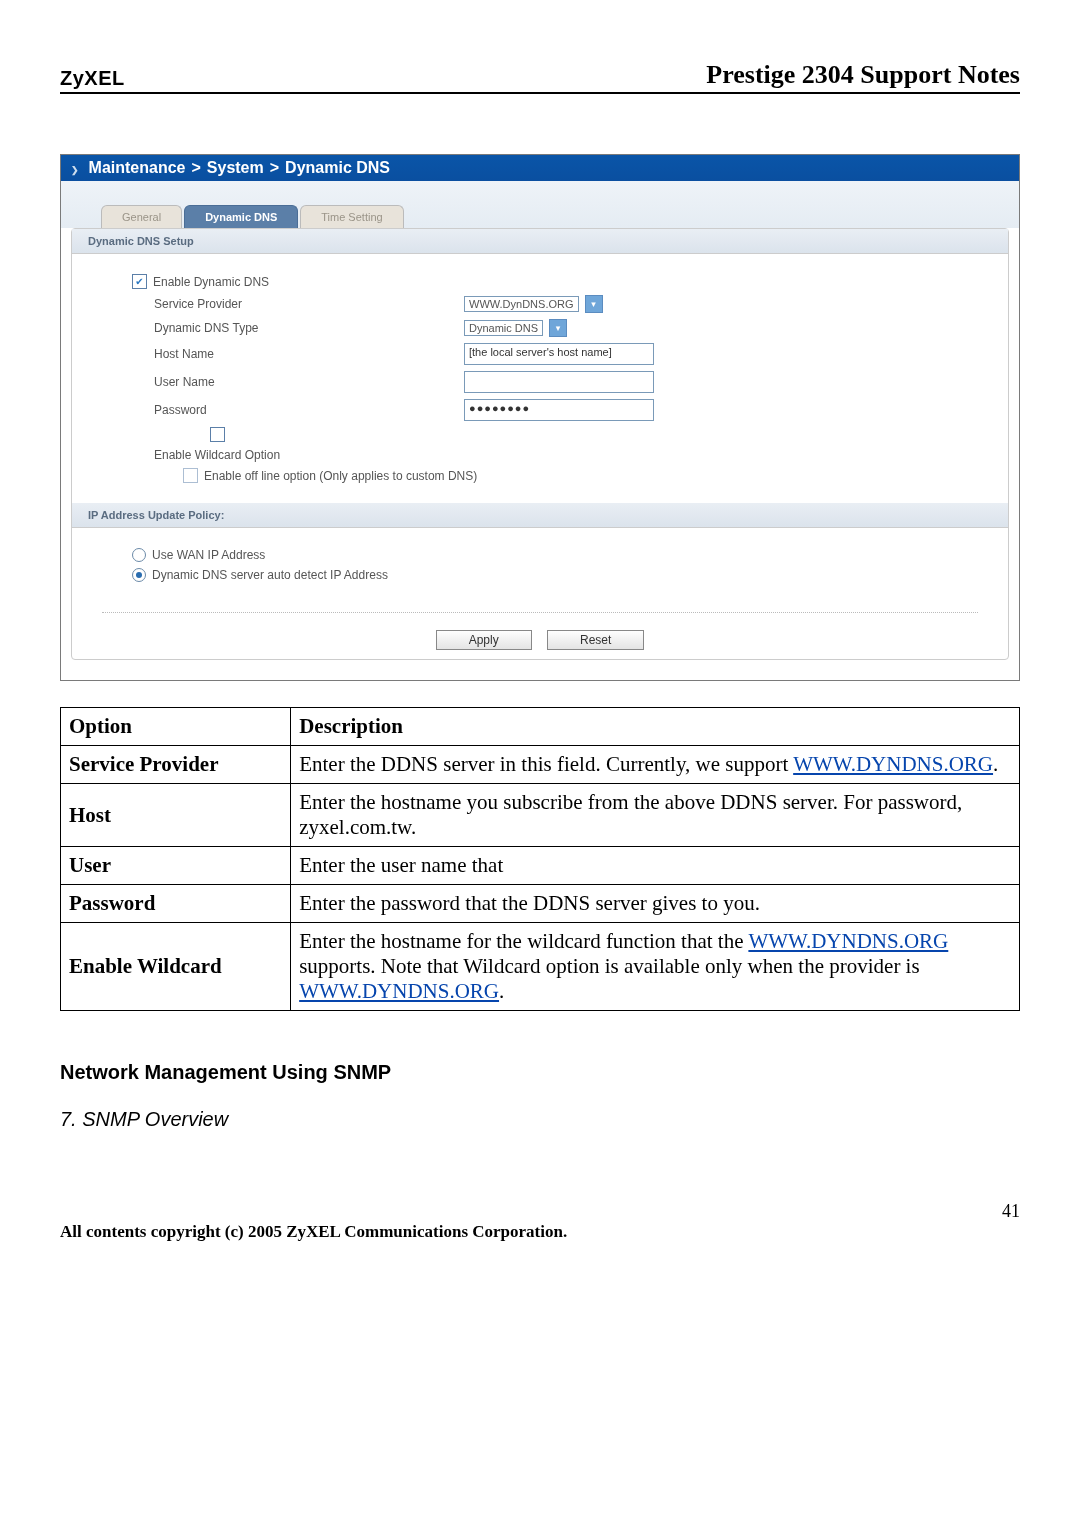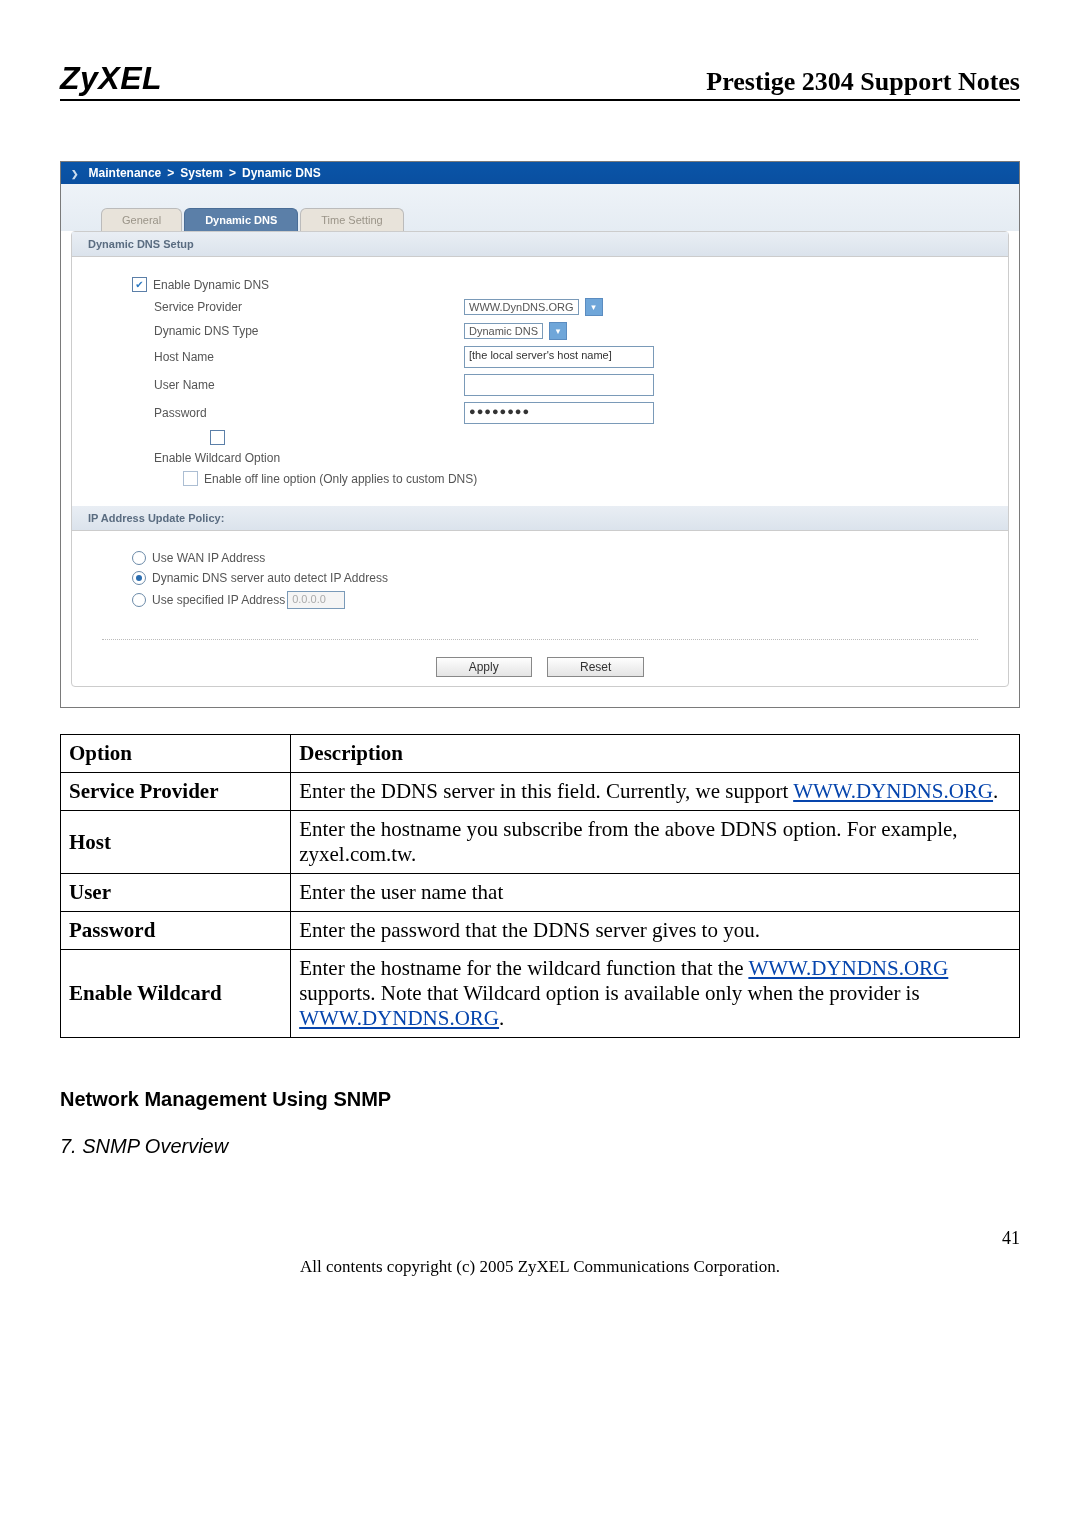--- a/index.html
+++ b/index.html
@@ -15,43 +15,42 @@
   .header-row {
     display: flex;
     justify-content: space-between;
     align-items: flex-end;
     border-bottom: 2px solid #000;
     padding-bottom: 2px;
   }
   .logo {
     font-family: Arial, Helvetica, sans-serif;
     font-weight: 900;
-    font-size: 32px;
+    font-size: 20px;
     letter-spacing: 0.5px;
-    font-style: italic;
   }
   .doc-title {
     font-size: 26px;
     font-weight: bold;
   }
   
   .router-ui {
     margin-top: 60px;
     border: 1px solid #7a7a7a;
     background: #fff;
     font-family: Verdana, Arial, sans-serif;
     font-size: 12px;
     color: #333;
   }
   .breadcrumb {
     background: linear-gradient(#0a55a8, #0a4fa0);
     color: #fff;
     padding: 4px 10px;
     font-weight: bold;
-    font-size: 12px;
+    font-size: 16px;
     display: flex;
     align-items: center;
     gap: 6px;
   }
   .breadcrumb-arrow::before {
     content: "❯";
     color: #cde;
     font-size: 9px;
     margin-right: 4px;
   }
@@ -224,23 +223,24 @@
     font-size: 20px;
     margin-top: 24px;
     font-family: Arial, Helvetica, sans-serif;
   }
   .pagenum {
     text-align: right;
     font-size: 18px;
     margin-top: 70px;
   }
   .footer {
-    text-align: center;
+    text-align: left;
     font-size: 17px;
-    margin-top: 8px;
+    margin-top: 0;
+    font-weight: bold;
   }
 </style>
 </head>
 <body>
 
 <div class="page">
 
   <div class="header-row">
     <div class="logo">ZyXEL</div>
     <div class="doc-title">Prestige 2304 Support Notes</div>
@@ -320,25 +320,20 @@
       <div class="section-head">IP Address Update Policy:</div>
       <div class="form-area">
         <div class="form-row">
           <span class="radio"></span>
           <span>Use WAN IP Address</span>
         </div>
         <div class="form-row">
           <span class="radio on"></span>
           <span>Dynamic DNS server auto detect IP Address</span>
         </div>
-        <div class="form-row">
-          <span class="radio"></span>
-          <span>Use specified IP Address</span>
-          <span class="ip-input">0.0.0.0</span>
-        </div>
       </div>
       <div class="btns">
         <span class="btn">Apply</span>
         <span class="btn">Reset</span>
       </div>
     </div>
   </div>
 
 
   <table class="opts">
@@ -349,21 +344,21 @@
     </tr>
     <tr>
       <td><b>Service Provider</b></td>
       <td class="justify">
         <span>Enter the DDNS server in this field. Currently, we support </span>
         <span class="link">WWW.DYNDNS.ORG</span><span>.</span>
       </td>
     </tr>
     <tr>
       <td><b>Host</b></td>
-      <td class="justify">Enter the hostname you subscribe from the above DDNS option. For example, zyxel.com.tw.</td>
+      <td class="justify">Enter the hostname you subscribe from the above DDNS server. For password, zyxel.com.tw.</td>
     </tr>
     <tr>
       <td><b>User</b></td>
       <td>Enter the user name that</td>
     </tr>
     <tr>
       <td><b>Password</b></td>
       <td>Enter the password that the DDNS server gives to you.</td>
     </tr>
     <tr>

